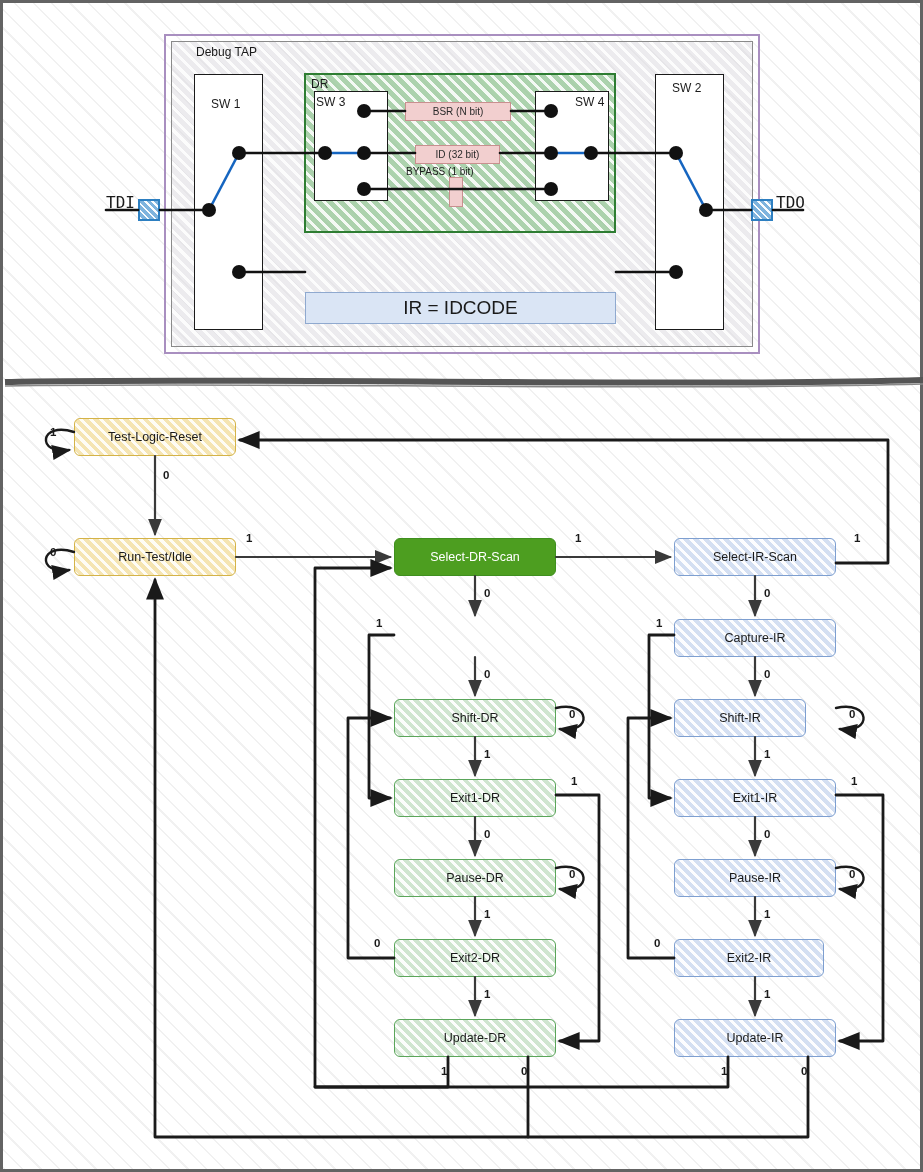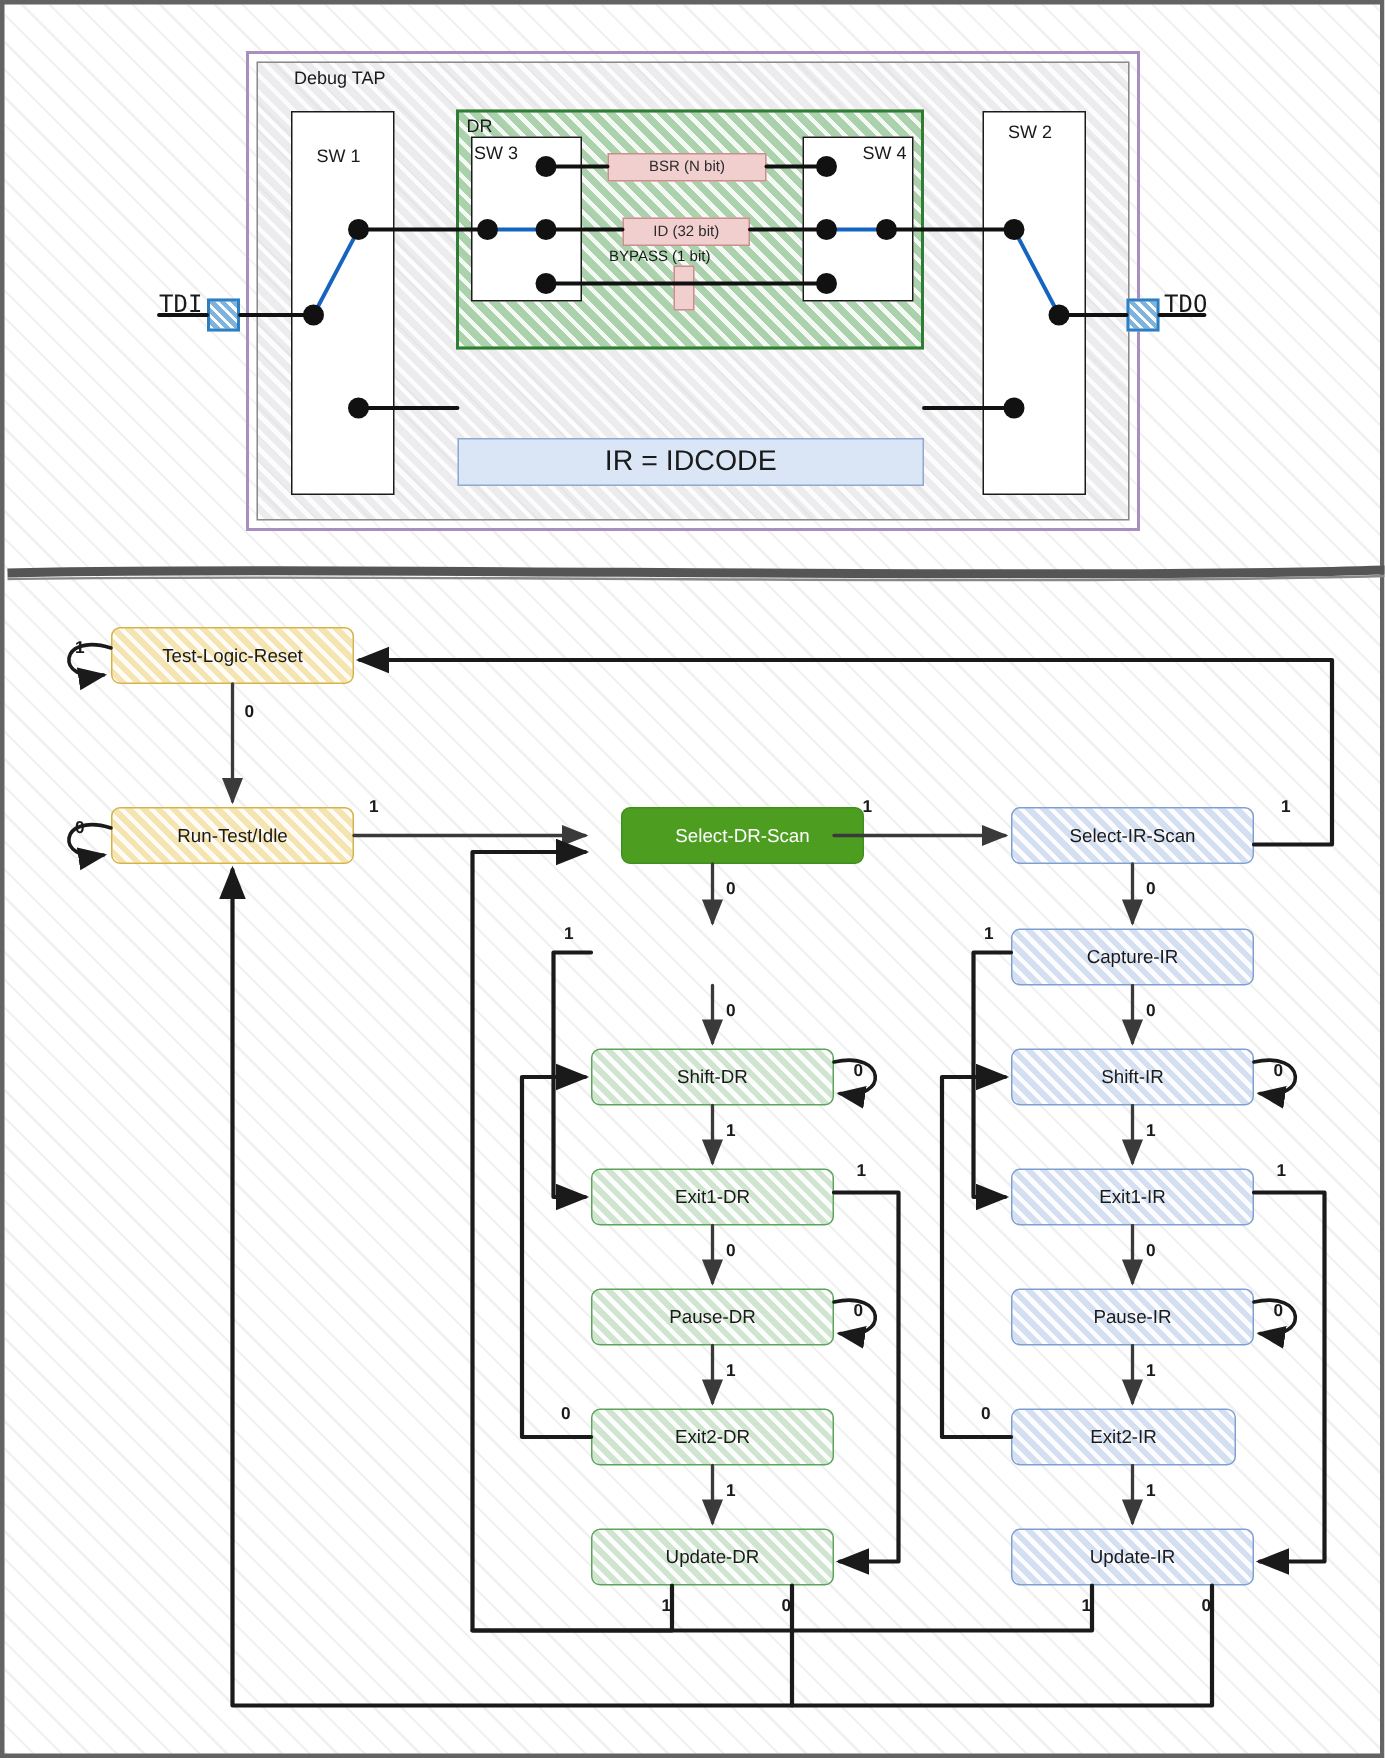--- a/index.html
+++ b/index.html
@@ -175,30 +175,30 @@
 
     <g>
       <path d="M2,379 C200,374 700,384 921,377" stroke="#555" stroke-width="6" fill="none"></path>
       <path d="M2,383 C250,379 650,388 921,381" stroke="#888" stroke-width="1.6" fill="none"></path>
     </g>
   </svg>
 
   <div class="node n-yellow" style="left:71px;  top:415px; width:162px; height:38px;">Test-Logic-Reset</div>
   <div class="node n-yellow" style="left:71px;  top:535px; width:162px; height:38px;">Run-Test/Idle</div>
 
-  <div class="node n-green-solid" style="left:391px; top:535px; width:162px; height:38px;margin-left:20px;">Select-DR-Scan</div>
+  <div class="node n-green-solid" style="left:391px; top:535px; width:162px; height:38px;">Select-DR-Scan</div>
   <div class="node n-green" style="left:391px; top:696px; width:162px; height:38px;">Shift-DR</div>
   <div class="node n-green" style="left:391px; top:776px; width:162px; height:38px;">Exit1-DR</div>
   <div class="node n-green" style="left:391px; top:856px; width:162px; height:38px;">Pause-DR</div>
   <div class="node n-green" style="left:391px; top:936px; width:162px; height:38px;">Exit2-DR</div>
   <div class="node n-green" style="left:391px; top:1016px; width:162px; height:38px;">Update-DR</div>
 
   <div class="node n-blue" style="left:671px; top:535px; width:162px; height:38px;">Select-IR-Scan</div>
   <div class="node n-blue" style="left:671px; top:616px; width:162px; height:38px;">Capture-IR</div>
-  <div class="node n-blue" style="left:671px; top:696px; width:162px; height:38px;">Shift-IR</div>
+  <div class="node n-blue" style="left:671px; top:696px; width:132px; height:38px;">Shift-IR</div>
   <div class="node n-blue" style="left:671px; top:776px; width:162px; height:38px;">Exit1-IR</div>
   <div class="node n-blue" style="left:671px; top:856px; width:162px; height:38px;">Pause-IR</div>
   <div class="node n-blue" style="left:671px; top:936px; width:150px; height:38px;">Exit2-IR</div>
   <div class="node n-blue" style="left:671px; top:1016px; width:162px; height:38px;">Update-IR</div>
 
   <svg class="layer">
     <defs>
       <marker id="ah" markerWidth="9" markerHeight="9" refX="7" refY="3.2" orient="auto">
         <path d="M0,0 L8,3.2 L0,6.4 z" fill="#1a1a1a"></path>
       </marker>

